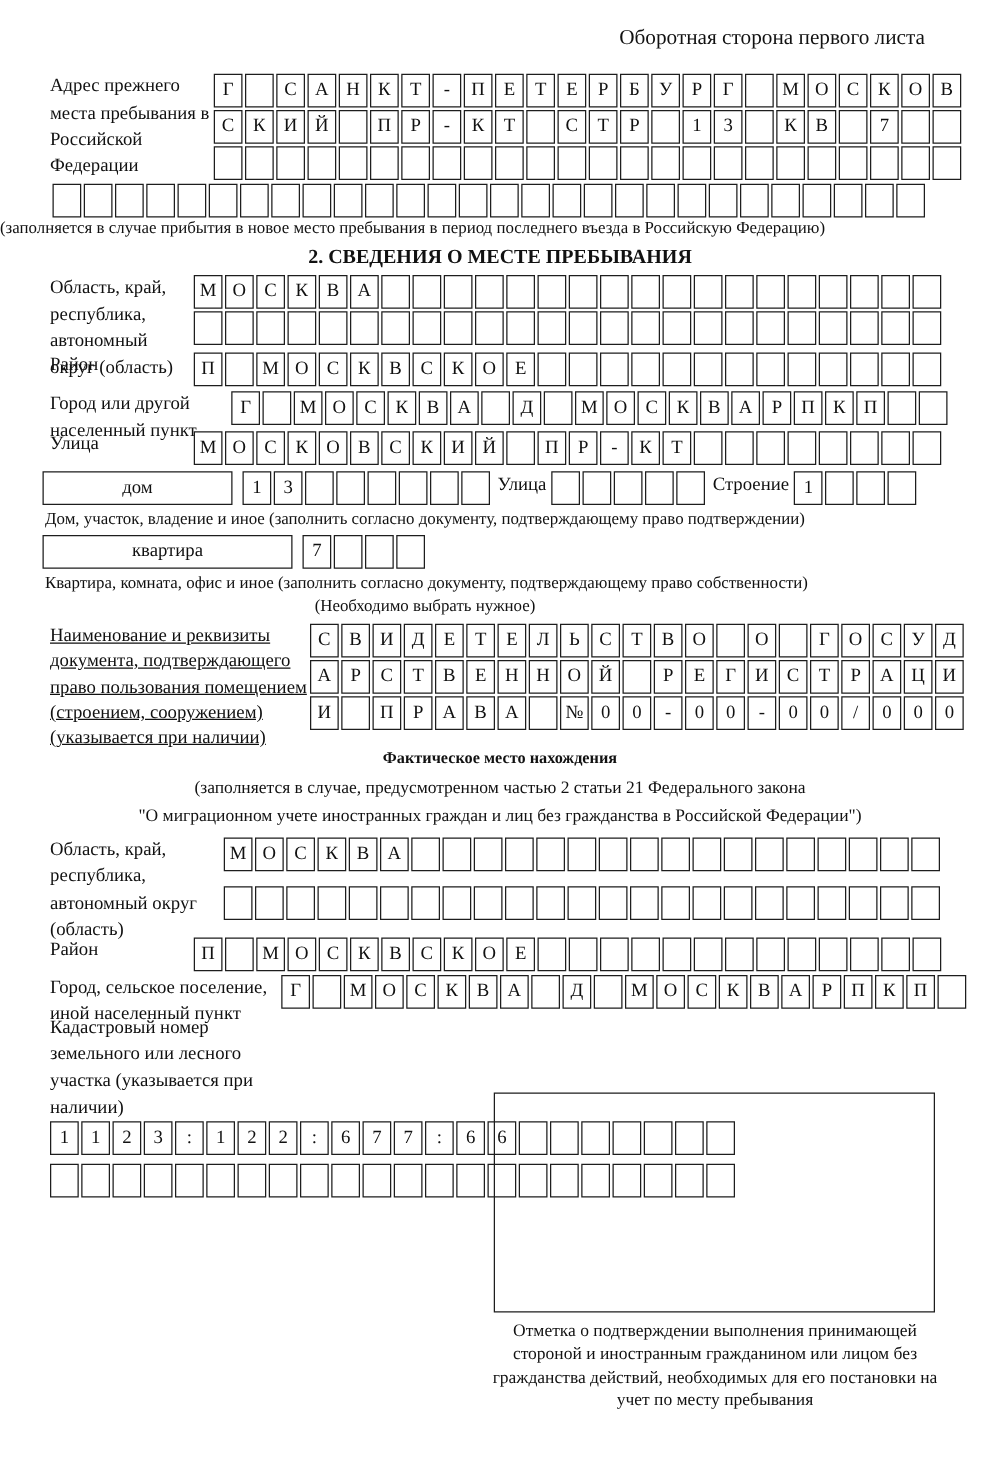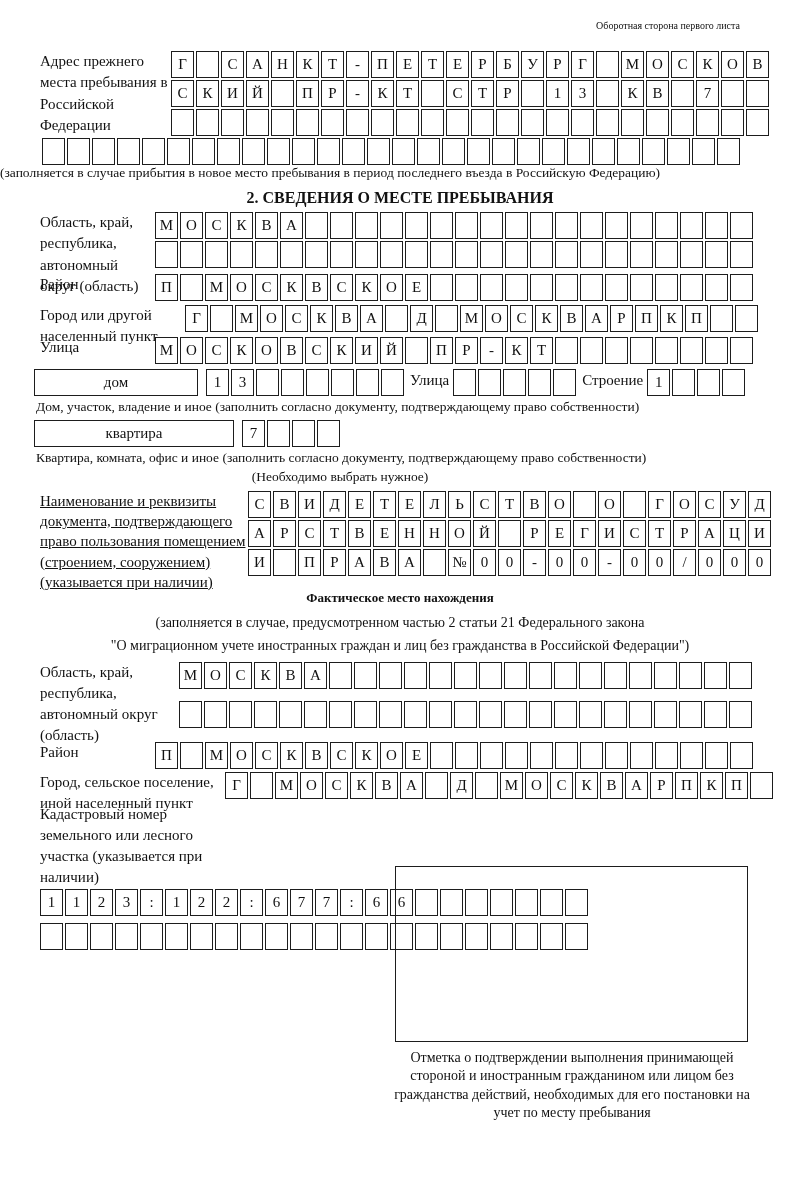--- a/index.html
+++ b/index.html
@@ -2,21 +2,21 @@
 <html lang="ru"><head>
 <meta charset="utf-8">
 <style>
   html,body{margin:0;padding:0;background:#fff;}
   .page{
     width:800px;height:1180px;position:relative;overflow:hidden;
     background:#fff;color:#111;
     font-family:"Liberation Serif","DejaVu Serif",serif;
   }
   .side-note{
-    margin:20px 60px 0 0;text-align:right;font-size:10px;line-height:1.2;padding-left:40px;
+    margin:20px 60px 0 0;text-align:right;font-size:17px;line-height:1.2;padding-left:40px;
   }
   
   .cells{display:flex;gap:2px;}
   .cell{
     box-sizing:border-box;flex:0 0 auto;width:23px;height:27px;
     border:1.5px solid #1d1d1d;display:flex;align-items:center;justify-content:center;
     font-size:15px;line-height:1;
   }
   .rowstack{display:flex;flex-direction:column;gap:2px;}
   .field{display:flex;align-items:flex-start;overflow:visible;}
@@ -31,21 +31,21 @@
   .sec-title{margin-top:7px;text-align:center;font-size:16px;font-weight:bold;height:20px;}
   .f-region {margin:3px 0 0 40px;height:60px;}
   .f-district{margin:2px 0 0 40px;height:29px;}
   .f-city  {margin:2px 0 0 40px;height:30px;}
   .f-street{margin:2px 0 0 40px;height:27px;}
   .houserow{margin:5px 0 0 34px;display:flex;align-items:flex-start;font-size:15px;}
   .widebox{
     box-sizing:border-box;height:27px;border:1.5px solid #1d1d1d;
     display:flex;align-items:center;justify-content:center;font-size:15px;flex:0 0 auto;
   }
-  .hb1{width:164px;margin-right:8px;}
+  .hb1{width:152px;margin-right:8px;}
   .hb2{width:200px;margin-right:8px;}
   .inline-lbl{margin:3px 4px 0 6px;flex:0 0 auto;}
   .note-l{margin:3px 0 0 36px;font-size:13.5px;line-height:1.25;}
   .aptrow{margin:4px 0 0 34px;display:flex;align-items:flex-start;}
   .stayrow{margin:4px 0 0 38px;display:flex;align-items:center;font-size:15.5px;height:27px;}
   .checkbox{
     box-sizing:border-box;width:20px;height:24px;border:1.5px solid #1d1d1d;
     display:inline-flex;align-items:center;justify-content:center;
     font-size:14px;margin:0 10px;flex:0 0 auto;
   }
@@ -360,21 +360,21 @@
         <span class="cell"></span>
       </div>
     <div class="inline-lbl">Строение</div>
     <div class="cells">
         <span class="cell">1</span>
         <span class="cell"></span>
         <span class="cell"></span>
         <span class="cell"></span>
       </div>
   </div>
-  <div class="note-l">Дом, участок, владение и иное (заполнить согласно документу, подтверждающему право собственности)</div>
+  <div class="note-l">Дом, участок, владение и иное (заполнить согласно документу, подтверждающему право подтверждении)</div>
 
   <div class="aptrow">
     <div class="widebox hb2">квартира</div>
     <div class="cells">
         <span class="cell">7</span>
         <span class="cell"></span>
         <span class="cell"></span>
         <span class="cell"></span>
       </div>
   </div>

